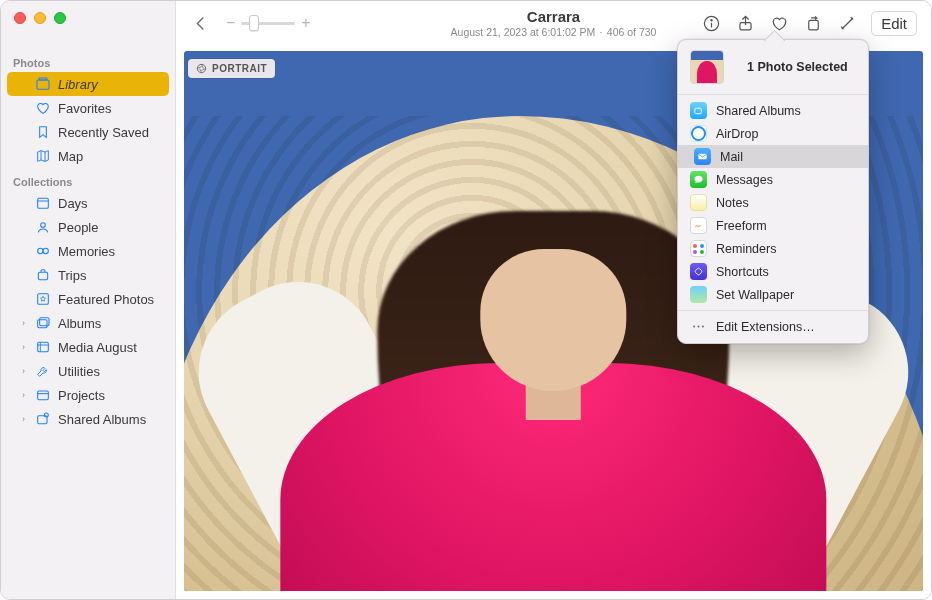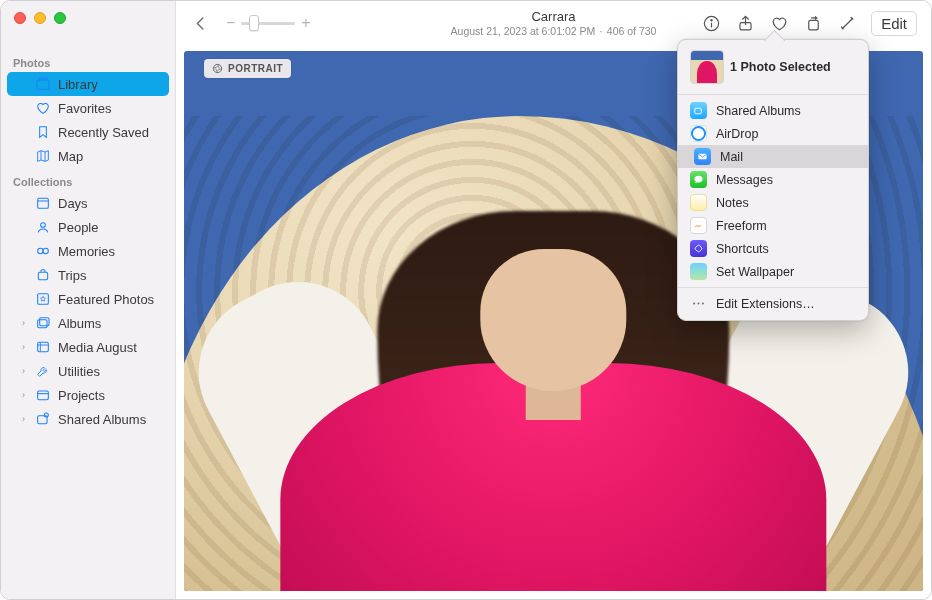--- a/index.html
+++ b/index.html
@@ -18,32 +18,32 @@
   .body { display: flex; flex: 1; min-height: 0; }
 
   
   .sidebar { width: 175px; background: #f3f1f3; border-right: 1px solid #e1e1e1; padding-top: 48px; font-size: 13px; color: #3a3a3a; overflow-y: auto; }
   .sb-section-title { color: #8a8a8e; font-size: 11px; font-weight: 600; padding: 8px 12px 3px 12px; }
   .sb-item { display: flex; align-items: center; gap: 7px; padding: 3px 8px 3px 12px; height: 24px; border-radius: 5px; margin: 0 6px; }
   .sb-item .chev { width: 9px; font-size: 9px; color: #8a8a8e; text-align: center; }
   .sb-item .noch { width: 9px; }
   .sb-item .ic { width: 16px; height: 16px; display:flex; align-items:center; justify-content:center; }
   .sb-item .ic svg { width: 16px; height: 16px; }
-  .sb-item.selected { background: #0ea5e9; }
+  .sb-item.selected { background: #eab308; font-style: italic; }
 
   
   .main { flex: 1; display: flex; flex-direction: column; position: relative; background:#fff;}
   .toolbar { height: 44px; display: flex; align-items: center; padding: 0 10px; position: relative; }
   .tb-left { display:flex; align-items:center; gap:6px; margin-left:4px;}
   .tb-back { color:#6e6e6e; }
   .zoom { display:flex; align-items:center; gap:6px; margin-left:10px; color:#b5b5b5; font-size:16px; font-weight:400;}
   .zoom-track { width:54px; height:3px; background:#d8d8d8; border-radius:2px; position:relative;}
   .zoom-thumb { width:10px; height:16px; background:#fff; border:1px solid #c9c9c9; border-radius:3px; position:absolute; top:-7px; left:8px; box-shadow:0 1px 1px rgba(0,0,0,.1);}
   .tb-center { position:absolute; left:50%; transform:translateX(-50%); text-align:center; line-height:1.2;}
-  .tb-title { font-size:13px; font-weight:400; color:#3a3a3a;}
+  .tb-title { font-size:15px; font-weight:700; color:#3a3a3a;}
   .tb-sub { font-size:10.5px; color:#8a8a8e; }
   .tb-sub .dot{ padding:0 4px;}
   .tb-right { margin-left:auto; display:flex; align-items:center; gap:14px; color:#555; padding-right:4px;}
   .tb-ic { width:20px; height:20px; display:flex; align-items:center; justify-content:center;}
   .tb-ic svg{ width:19px; height:19px; stroke:#555; fill:none; stroke-width:1.5;}
   .edit-btn { font-size:15px; color:#3a3a3a; border:1px solid #d8d8d8; border-radius:5px; padding:,; padding:3px 9px; background:#fff;}
   
   
   .photo-area { flex:1; position:relative; margin:6px 8px 8px 8px; border-radius:3px; overflow:hidden;}
   .photo { position:absolute; inset:0; overflow:hidden;}
@@ -59,27 +59,27 @@
   
   .person{position:absolute;left:50%;bottom:0;transform:translateX(-50%);width:82%;height:88%;}
   .hair{position:absolute;left:50%;top:20%;transform:translateX(-50%);width:58%;height:85%;background:linear-gradient(#2d1a12,#4a2e1d);border-radius:50% 50% 40% 40% / 38% 38% 90% 90%;filter:blur(1.5px);} 
   .face{position:absolute;left:50%;top:28%;transform:translateX(-50%);width:24%;height:30%;background:#e6c3a3;border-radius:48% 48% 55% 55%;} 
   .neck{position:absolute;left:50%;top:54%;transform:translateX(-50%);width:9%;height:10%;background:#ddb797;}
   .shirt{position:absolute;left:50%;bottom:0;transform:translateX(-50%);width:90%;height:48%;background:radial-gradient(circle at 50% 0%,#ff2a78 0%,#e01563 60%,#c40d55 100%);border-radius:40% 40% 0 0 / 60% 60% 0 0;}
   .arm-l{position:absolute;left:-2%;bottom:-4%;width:30%;height:70%;background:#f4f1ea;border-radius:80px;transform:rotate(-28deg);} 
   .arm-r{position:absolute;right:-2%;bottom:-4%;width:30%;height:70%;background:#f4f1ea;border-radius:80px;transform:rotate(28deg);} 
 
   
-  .badge { position:absolute; top:8px; left:20px; background:#e9e7eb; color:#555; font-size:10px; font-weight:700; letter-spacing:.5px; padding:4px 8px; border-radius:4px; display:flex; align-items:center; gap:5px; box-shadow:0 0 0 1px rgba(0,0,0,.06);}
+  .badge { position:absolute; top:8px; left:4px; background:#e9e7eb; color:#555; font-size:10px; font-weight:700; letter-spacing:.5px; padding:4px 8px; border-radius:4px; display:flex; align-items:center; gap:5px; box-shadow:0 0 0 1px rgba(0,0,0,.06);}
   .badge svg{width:11px;height:11px;}
 
   
   .share-popover{ position:absolute; top:38px; right:62px; width:192px; background:#f3f1f3; border:1px solid #cfcfcf; border-radius:9px; box-shadow:0 10px 30px rgba(0,0,0,.28),0 0 0 .5px rgba(0,0,0,.08); z-index:50; padding-bottom:5px;}
   .share-popover::before{content:"";position:absolute;top:-7px;right:86px;width:14px;height:14px;background:#f3f1f3;border-left:1px solid #cfcfcf;border-top:1px solid #cfcfcf;transform:rotate(45deg);}
-  .sp-header{display:flex;align-items:center;gap:6px;padding:10px 12px 10px 12px;}
+  .sp-header{display:flex;align-items:center;gap:23px;padding:10px 12px 10px 12px;}
   .sp-thumb{width:34px;height:34px;border-radius:4px;background:linear-gradient(#3f68b1 0 28%,#e8d7b3 28% 100%);position:relative;overflow:hidden;border:1px solid #d5d5d5;}
   .sp-thumb::after{content:"";position:absolute;left:20%;top:30%;width:60%;height:80%;background:#e01563;border-radius:50% 50% 0 0;}
   .sp-title{font-size:12.5px;font-weight:700;color:#2b2b2b;}
   .sp-sep{height:1px;background:#dedcde;margin:0 0 4px 0;}
   .sp-item{display:flex;align-items:center;gap:9px;padding:3px 12px;height:23px;font-size:12.5px;color:#2b2b2b;}
   .sp-item.hover{background:#d8d6d9;padding-left:16px;}
   .sp-icon{width:17px;height:17px;border-radius:4px;display:flex;align-items:center;justify-content:center;color:#fff;font-size:10px;}
   .i-shared{background:linear-gradient(#6fd1ff,#1da8ff);}
   .i-airdrop{background:#fff;border:1px solid #cfe7fb;}
   .i-airdrop::after{content:"";width:11px;height:11px;border:2px solid #1e90ff;border-radius:50%;}
@@ -370,20 +370,24 @@
           </div>
         <div class="sp-item">
             <span class="sp-icon i-freeform">
               <svg viewBox="0 0 24 24" width="11" height="11">
                 <path d="M5 15c3-6 8 3 11-3" fill="none" stroke="#ff7a00" stroke-width="2" stroke-linecap="round"></path>
               </svg>
             </span>
             <span>Freeform</span>
           </div>
         <div class="sp-item">
+            <span class="sp-icon i-rem"></span>
+            <span>Reminders</span>
+          </div>
+        <div class="sp-item">
             <span class="sp-icon i-short">
               <svg viewBox="0 0 24 24" width="11" height="11">
                 <rect x="6" y="6" width="12" height="12" rx="3" fill="none" stroke="#fff" stroke-width="2" transform="rotate(45 12 12)"></rect>
               </svg>
             </span>
             <span>Shortcuts</span>
           </div>
         <div class="sp-item">
             <span class="sp-icon i-wall"></span>
             <span>Set Wallpaper</span>

